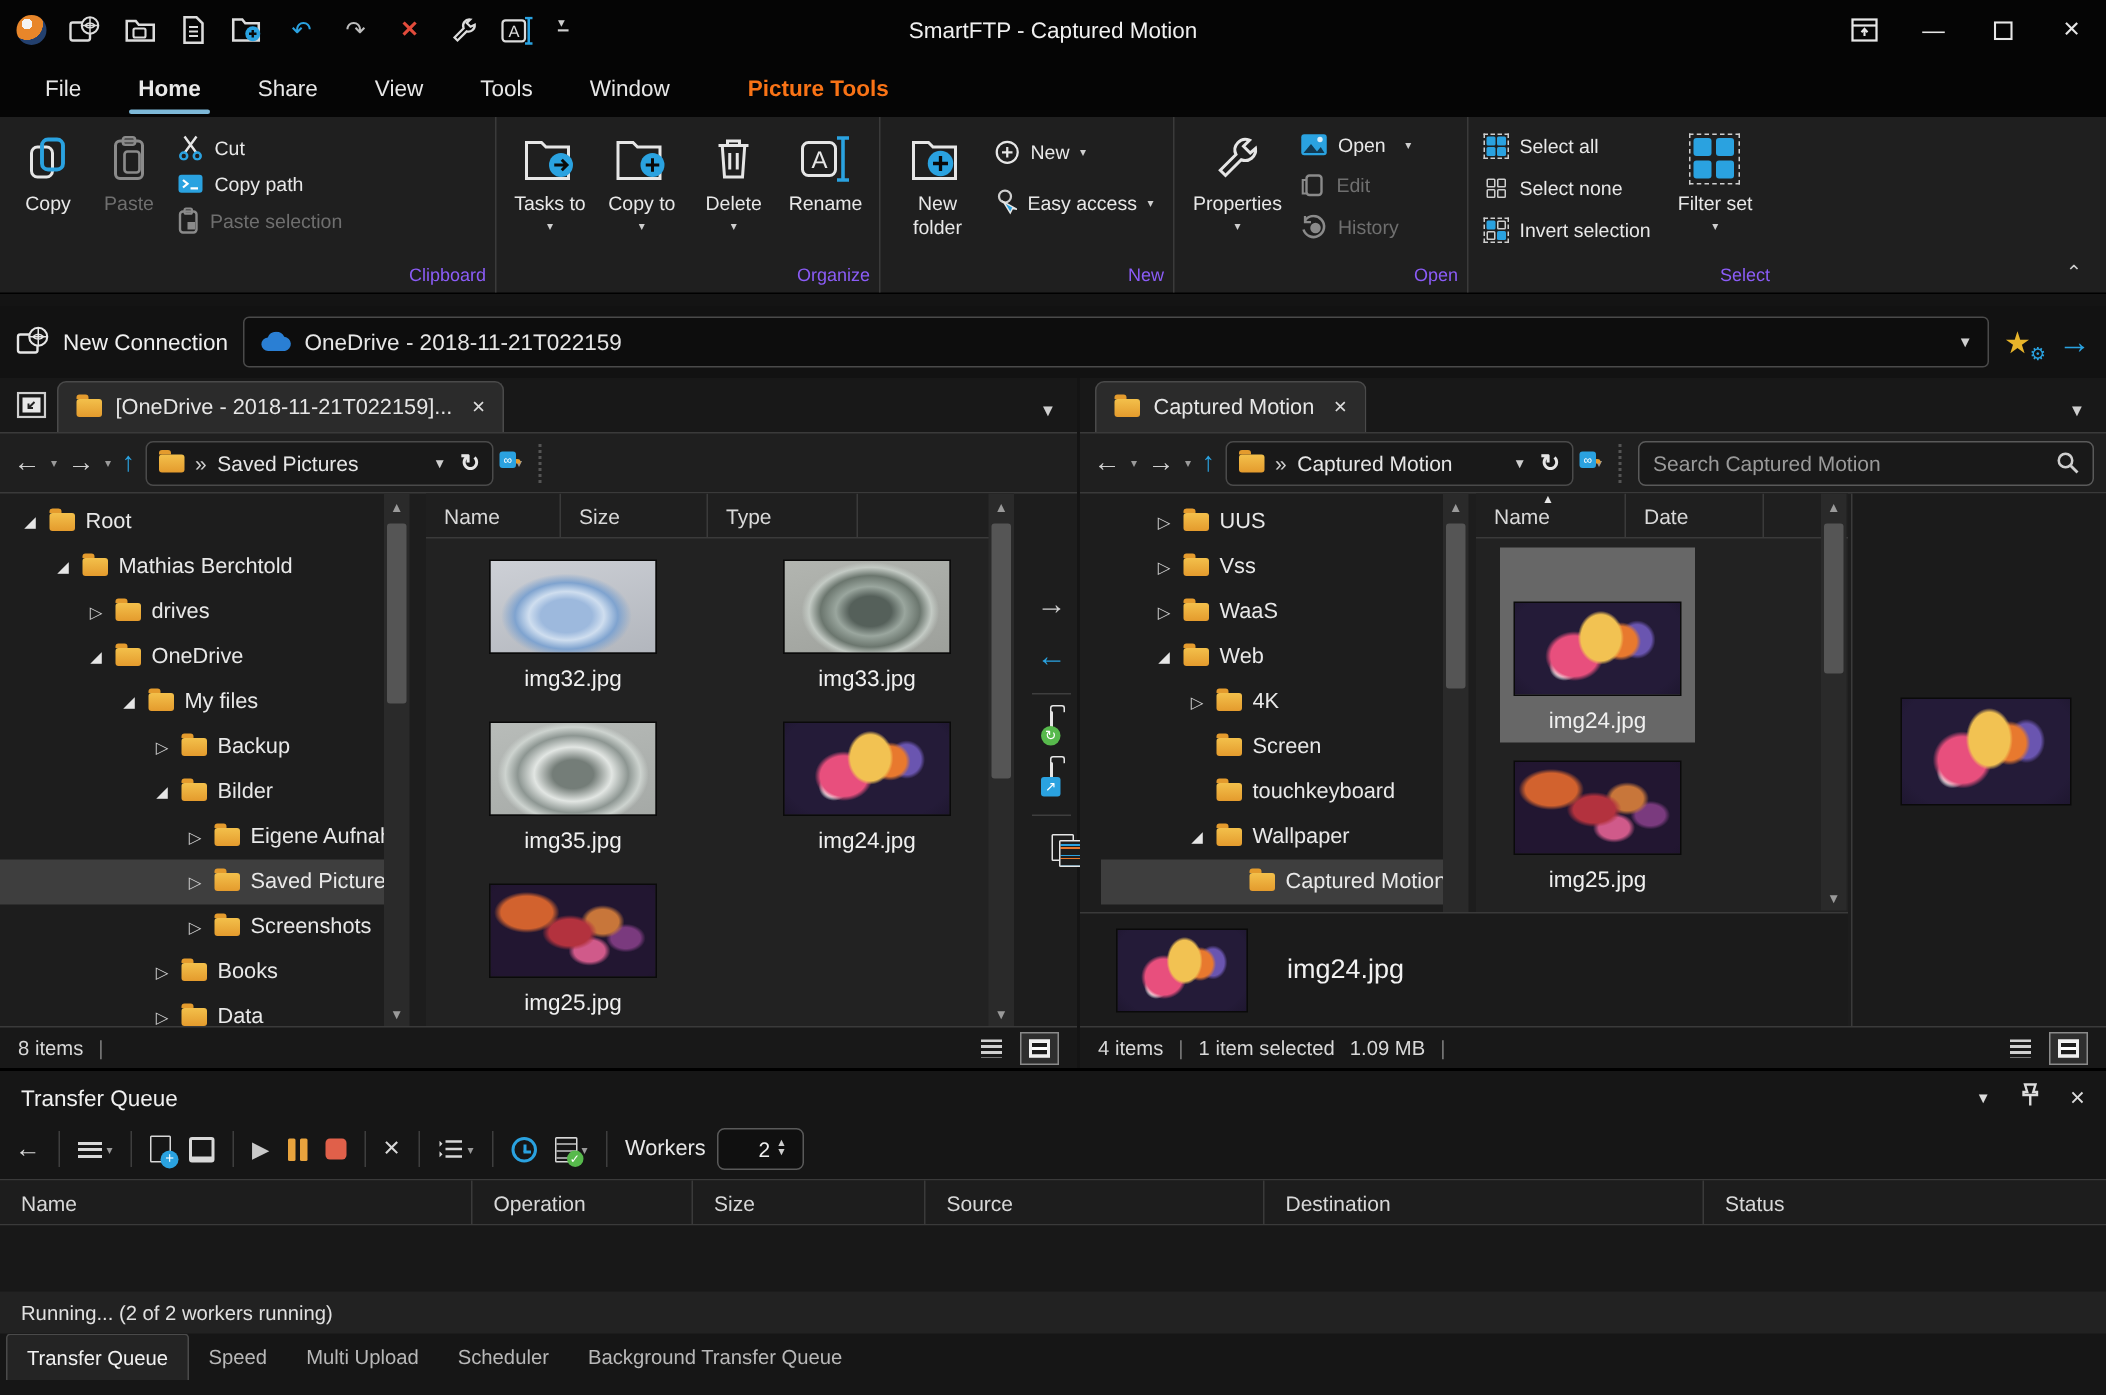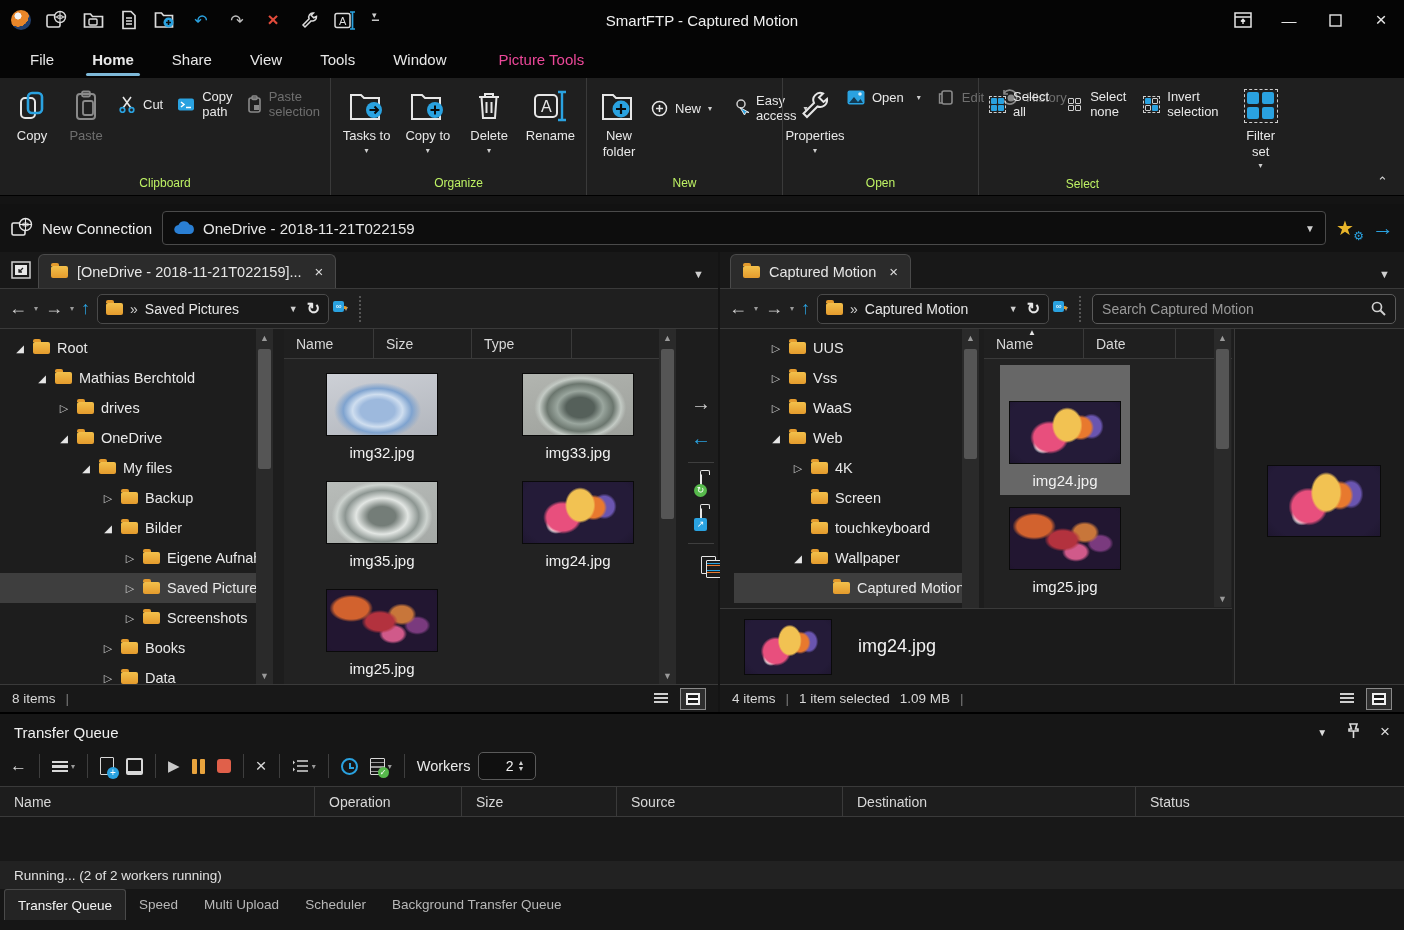--- a/index.html
+++ b/index.html
@@ -19,32 +19,32 @@
   .win-title { position:absolute; left:0; right:0; text-align:center; font-size:15px; color:#f0f0f0; pointer-events:none; }
   .win-controls { margin-left:auto; display:flex; align-items:center; height:100%; }
   .wc { width:46px; height:100%; display:flex; align-items:center; justify-content:center; font-size:15px; color:#e6e6e6; }
   .wc svg { display:block; }
 
   
   .menubar { position:absolute; left:0; top:40px; width:100%; height:38px; background:#050505; display:flex; align-items:center; gap:34px; padding-left:28px; font-size:15px; }
   .mtab { color:#e8e8e8; position:relative; padding:6px 2px; }
   .mtab.active { font-weight:bold; }
   .mtab.active::after { content:""; position:absolute; left:-4px; right:-4px; bottom:-2px; height:3px; background:#7db8d8; border-radius:2px; }
-  .mtab.contextual { color:#ec4899; margin-left:14px; }
+  .mtab.contextual { color:#f97316; margin-left:14px;font-weight:bold; }
 
   
   .ribbon { position:absolute; left:0; top:78px; width:100%; height:118px; background:#1f1f1f; display:flex; border-bottom:1px solid #000; }
   .rgroup { position:relative; display:flex; flex-direction:column; padding:4px 6px 2px 6px; }
   .rgroup + .rgroup { border-left:1px solid #3a3a3a; }
   .rg-body { flex:1; display:flex; align-items:flex-start; gap:2px; }
-  .rg-label { text-align:center; font-size:12px; color:#bef264; padding:2px 0 3px; }
+  .rg-label { text-align:right; font-size:12px; color:#8b5cf6; padding:2px 0 3px; }
   .bigbtn { width:64px; min-width:52px; display:flex; flex-direction:column; align-items:center; gap:2px; padding:4px 2px; font-size:13px; color:#e8e8e8; text-align:center; line-height:1.2; }
   .bigbtn .bicon { height:40px; display:flex; align-items:center; justify-content:center; }
   .bigbtn.disabled { color:#6f6f6f; }
-  .smallcol { display:flex; flex-direction:row; justify-content:center; gap:6px; padding-top:6px; }
+  .smallcol { display:flex; flex-direction:column; justify-content:center; gap:6px; padding-top:6px; }
   .smallbtn { display:flex; align-items:center; gap:7px; font-size:13px; color:#e8e8e8; padding:1px 4px; }
   .smallbtn.disabled { color:#6f6f6f; }
   .caret { font-size:8px; color:#cfcfcf; }
   .ribbon-collapse { margin-left:auto; align-self:flex-end; padding:6px 16px; color:#cfcfcf; font-size:13px; }
 
   
   .ico { display:inline-flex; align-items:center; justify-content:center; }
   .selgrid { width:17px; height:17px; border:1.5px dashed #cfcfcf; display:grid; grid-template-columns:6px 6px; grid-template-rows:6px 6px; gap:1px; padding:1px; }
   .selgrid i { background:#2aa2e0; border-radius:1px; }
   .selgrid.none i { background:transparent; border:1.2px solid #cfcfcf; }

